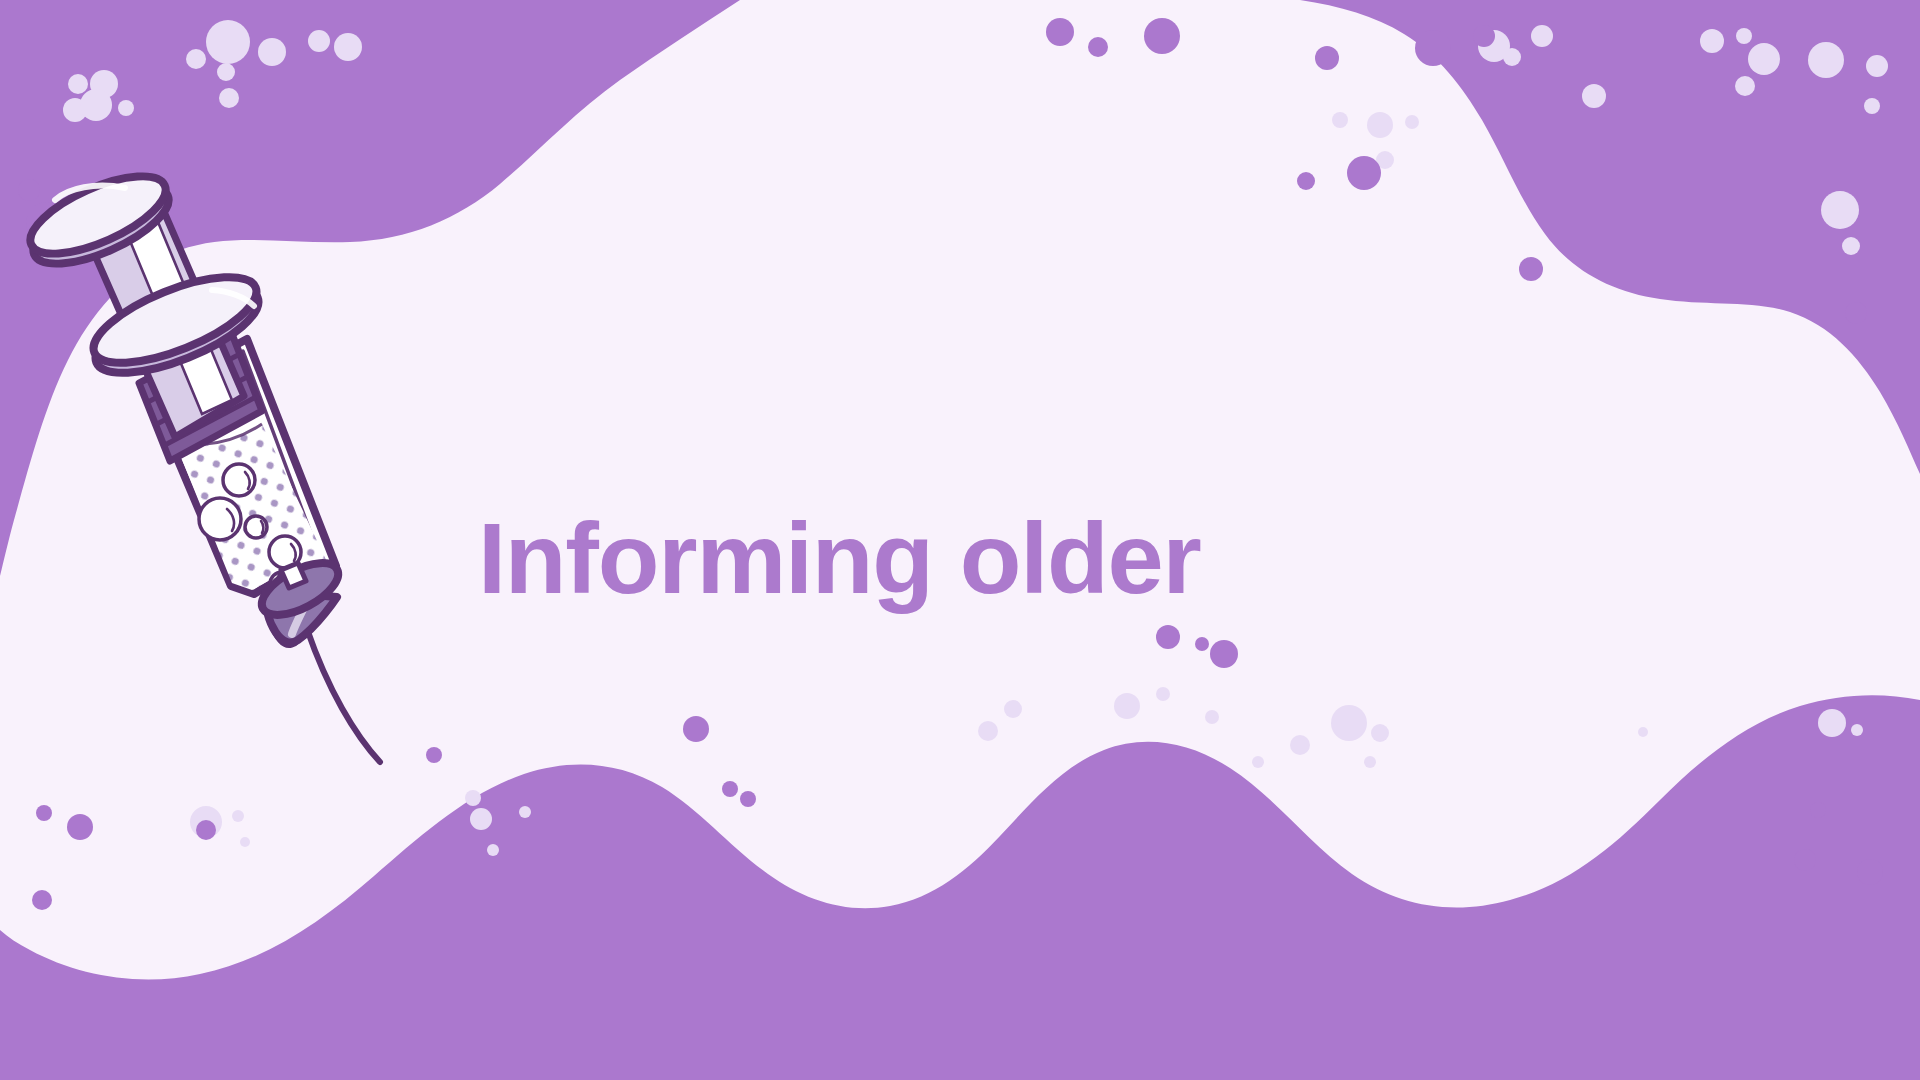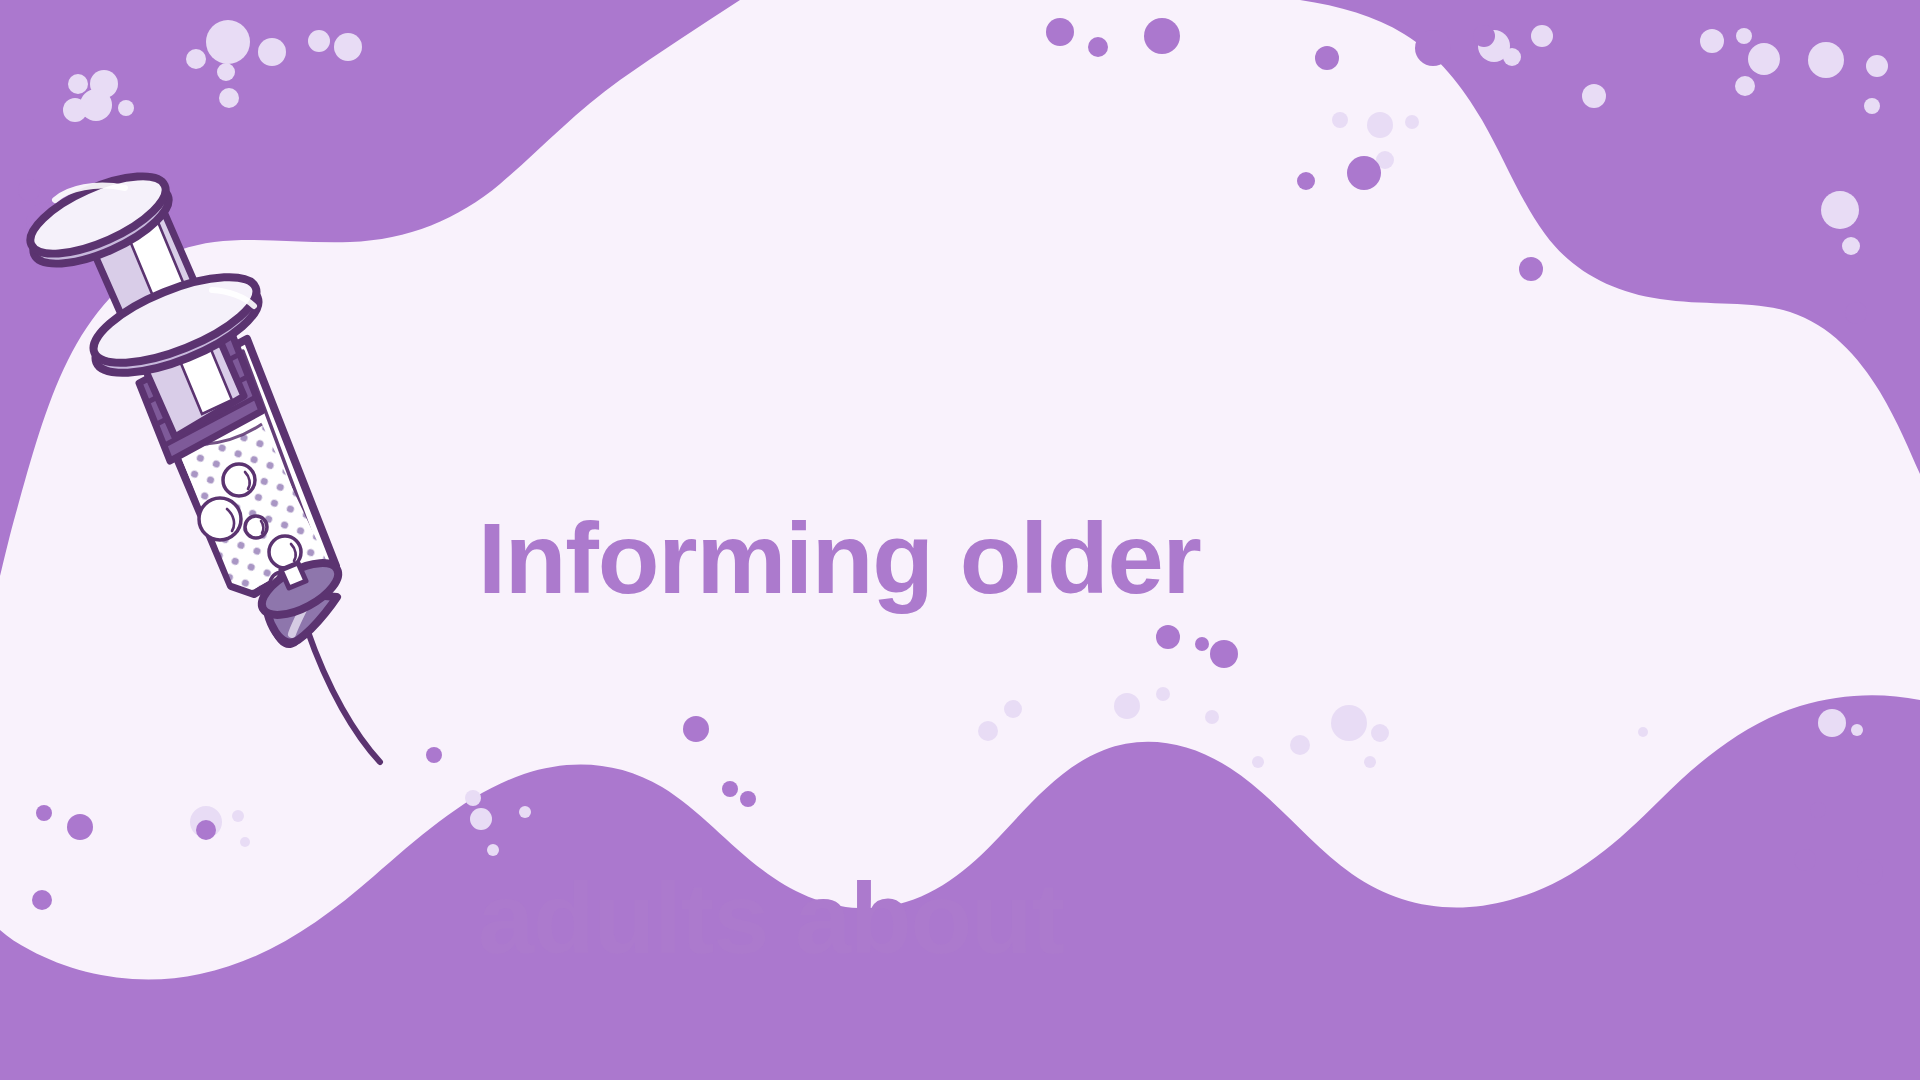--- a/index.html
+++ b/index.html
@@ -244,17 +244,16 @@
 
         <ellipse cx="300" cy="589" rx="42" ry="19" transform="rotate(-28 300 589)" fill="#8E76AC" stroke="#5B3370" stroke-width="8"></ellipse>
       </g>
 
       <path d="M281,570 L298,563 L306,581 L289,588 Z" fill="#FFFFFF" stroke="#5B3370" stroke-width="5" stroke-linejoin="round"></path>
     </g>
   </svg>
 
   <h1 id="headline">
     <span class="hl-line">Informing older</span>
-    <span class="hl-line">adults about</span>
     
   </h1>
 
 </div>
 
 </body></html>

